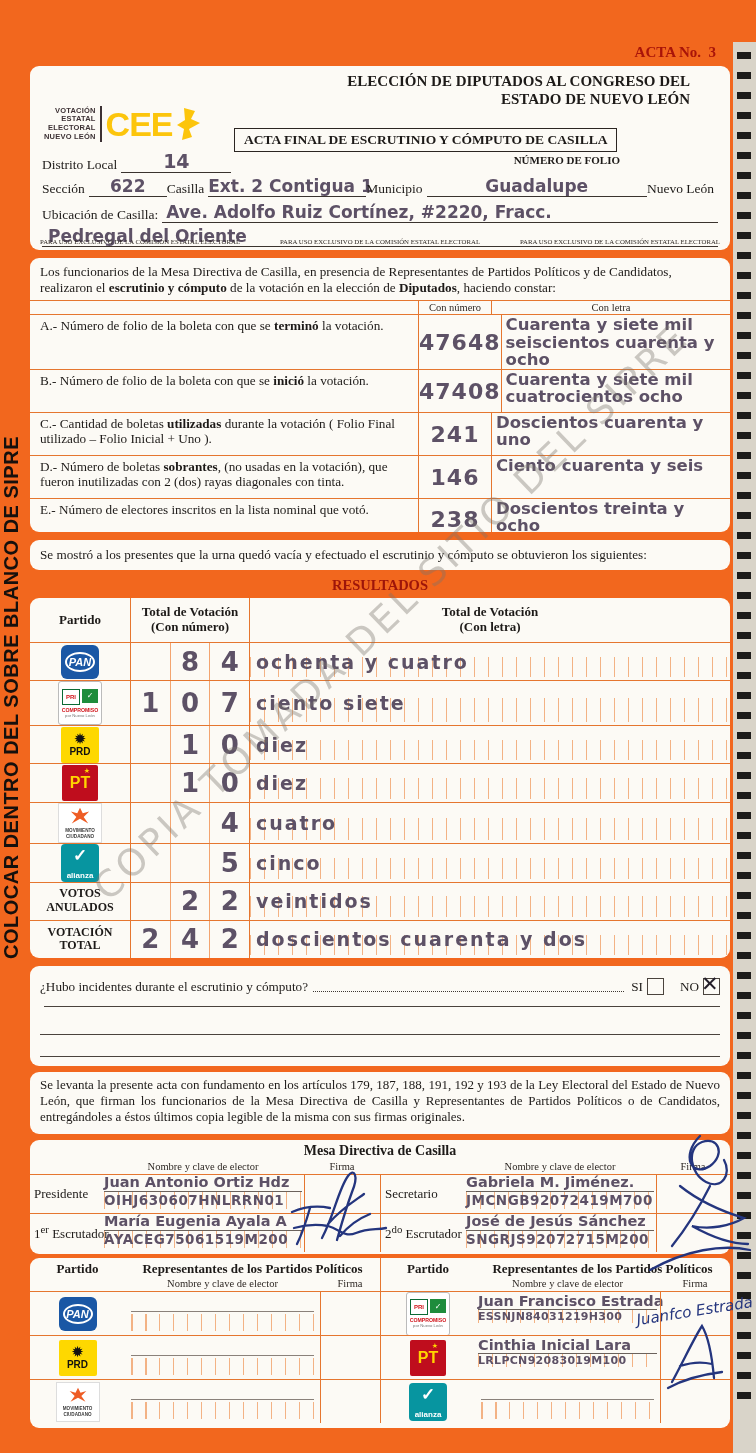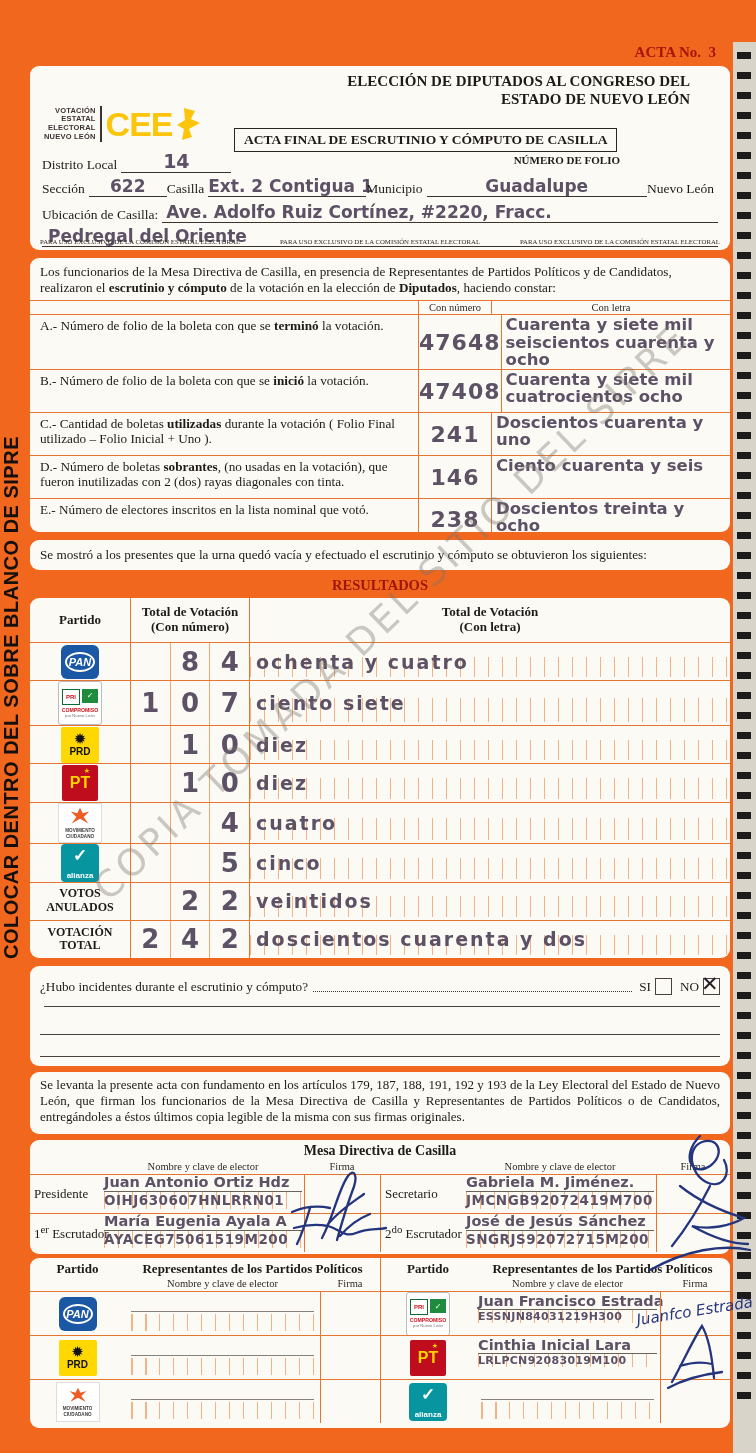--- a/index.html
+++ b/index.html
@@ -483,21 +483,21 @@
   </div>
 
   <div class="watermark">COPIA TOMADA DEL SITIO DEL SIPRE</div>
 
   <div class="panel p-inc">
     <div class="inc-q">
       <span>¿Hubo incidentes durante el escrutinio y cómputo?</span>
       <span class="leader"></span>
       <span class="chk-lbl">SI</span>
       <span class="box"></span>
-      <span class="chk-lbl" style="margin-left:6px;">NO</span>
+      <span class="chk-lbl" style="margin-left:14px;">NO</span>
       <span class="box">
           <span class="x">✕</span>
         </span>
     </div>
     <div class="inc-desc">
       <span class="fill"></span>
     </div>
     <div class="inc-line" style="top:68px;"></div>
     <div class="inc-line" style="top:90px;"></div>
   </div>

